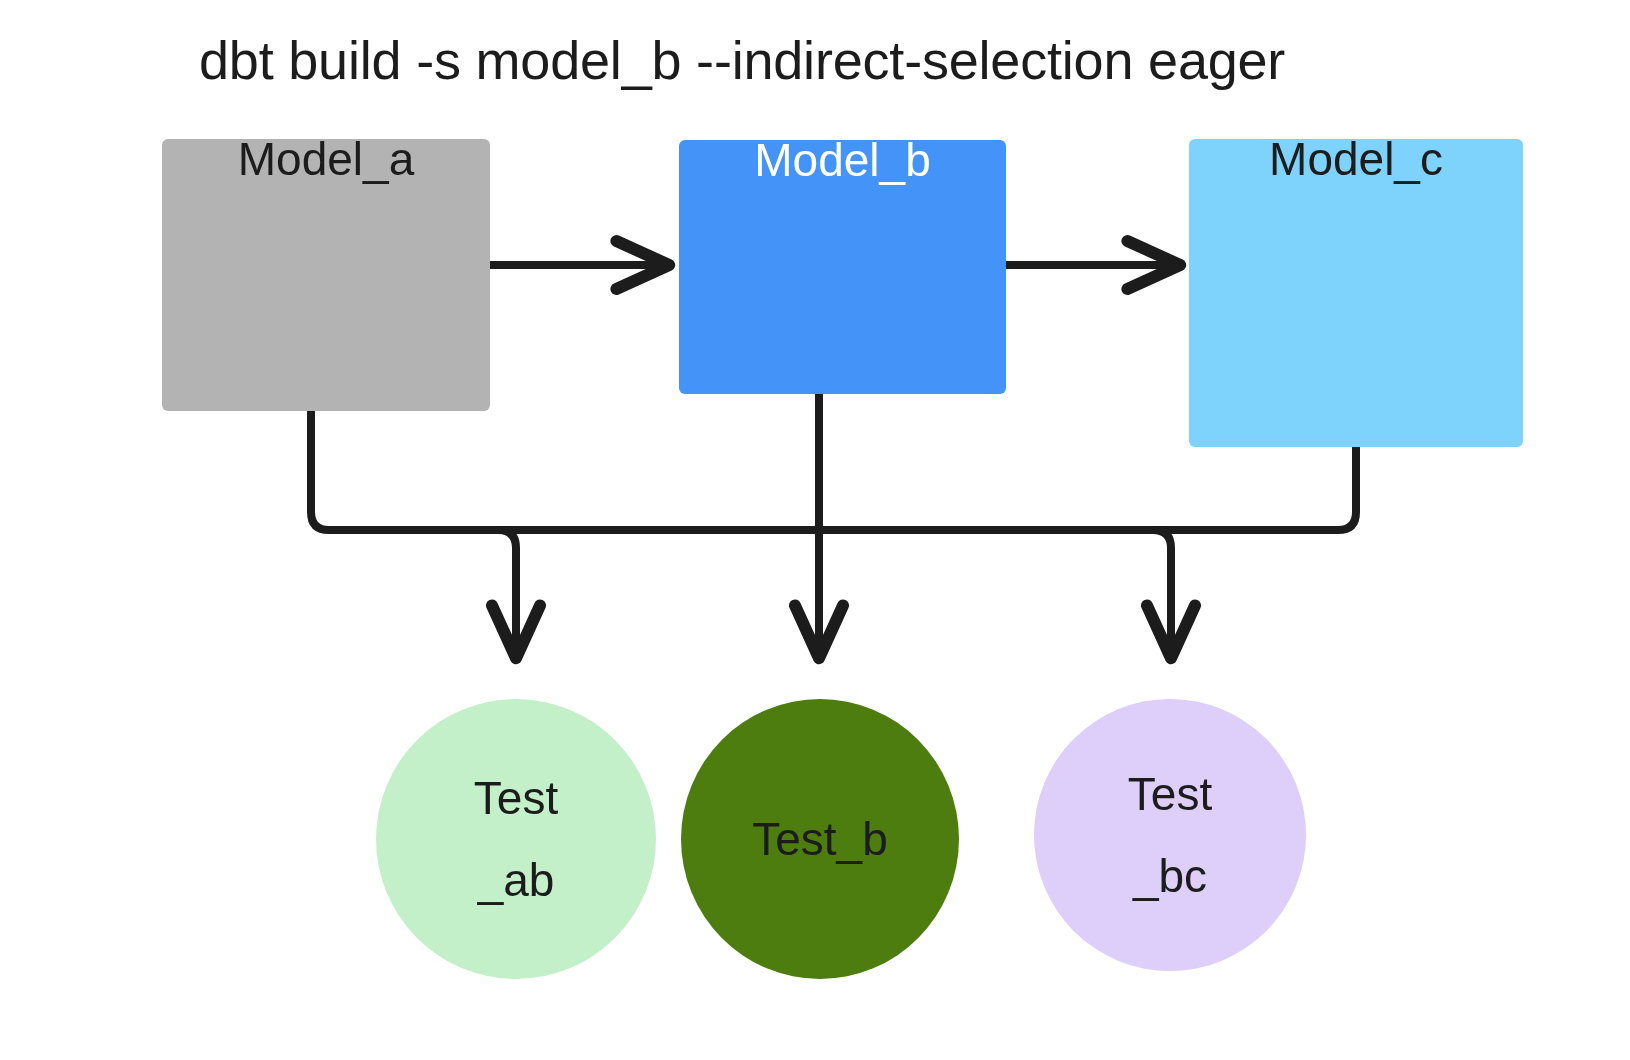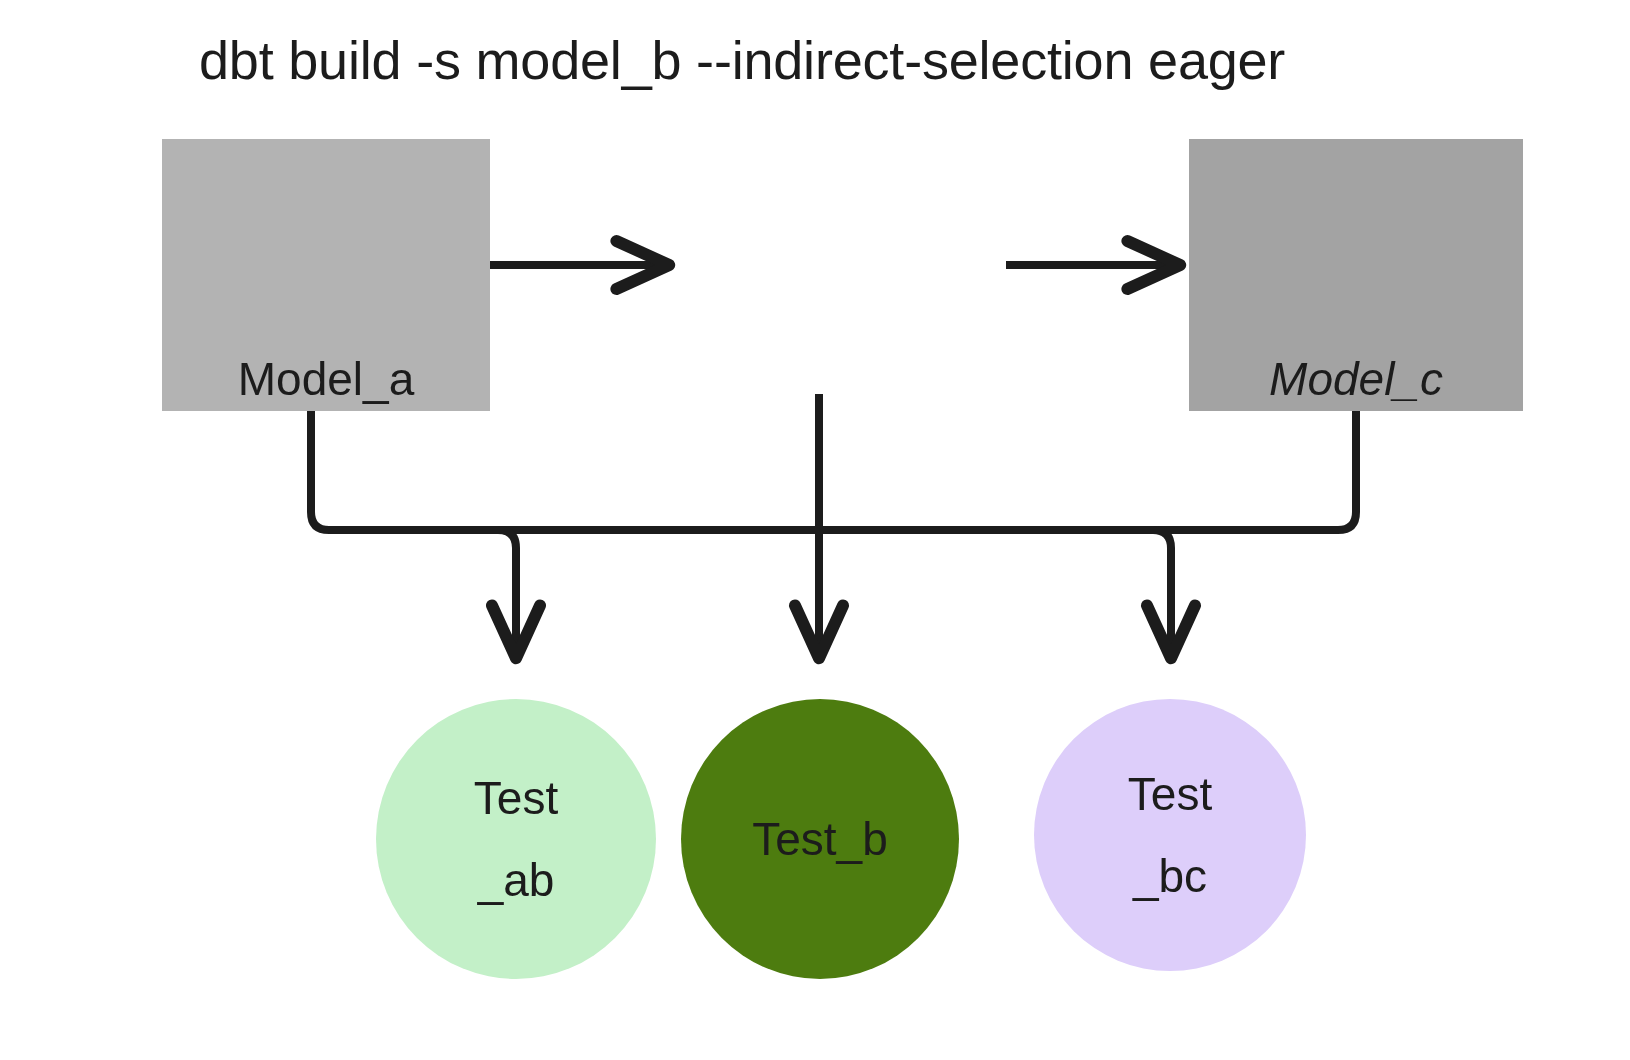--- a/index.html
+++ b/index.html
@@ -30,33 +30,33 @@
     line-height: 64px;
     color: #1c1c1c;
     white-space: nowrap;
     letter-spacing: -0.2px;
   }
 
   
   .model-box {
     position: absolute;
     box-sizing: border-box;
-    border-radius: 0;
+    border-radius: 6px;
     display: flex;
-    align-items: flex-end;
+    align-items: flex-start;
     justify-content: center;
     font-size: 46px;
     line-height: 52px;
     color: #1c1c1c;
   }
   .model-box .label { position: relative; top: -6px; }
 
   #model-a { left: 121px;  top: 139px; width: 328px; height: 272px; background: #b3b3b3; }
   #model-b { left: 638px;  top: 140px; width: 327px; height: 254px; background: #4493f8; color: #ffffff; }
-  #model-c { left: 1148px; top: 139px; width: 334px; height: 272px; background: #a3a3a3; font-style: italic; }
+  #model-c { left: 1148px; top: 139px; width: 334px; height: 308px; background: #7dd3fc; }
 
   
   .test-circle {
     position: absolute;
     box-sizing: border-box;
     border-radius: 50%;
     display: flex;
     flex-direction: column;
     align-items: center;
     justify-content: center;
@@ -105,20 +105,23 @@
 
       <path d="M 457,530 Q 475,530 475,548 L 475,655" marker-end="url(#arrowhead)"></path>
 
       <path d="M 1112,530 Q 1130,530 1130,548 L 1130,655" marker-end="url(#arrowhead)"></path>
     </g>
   </svg>
 
   <div class="model-box" id="model-a">
     <span class="label">Model_a</span>
   </div>
+  <div class="model-box" id="model-b">
+    <span class="label">Model_b</span>
+  </div>
   <div class="model-box" id="model-c">
     <span class="label">Model_c</span>
   </div>
 
   <div class="test-circle" id="test-ab">
     <span>Test</span>
     <span>_ab</span>
   </div>
   <div class="test-circle" id="test-b">
     <span>Test_b</span>

